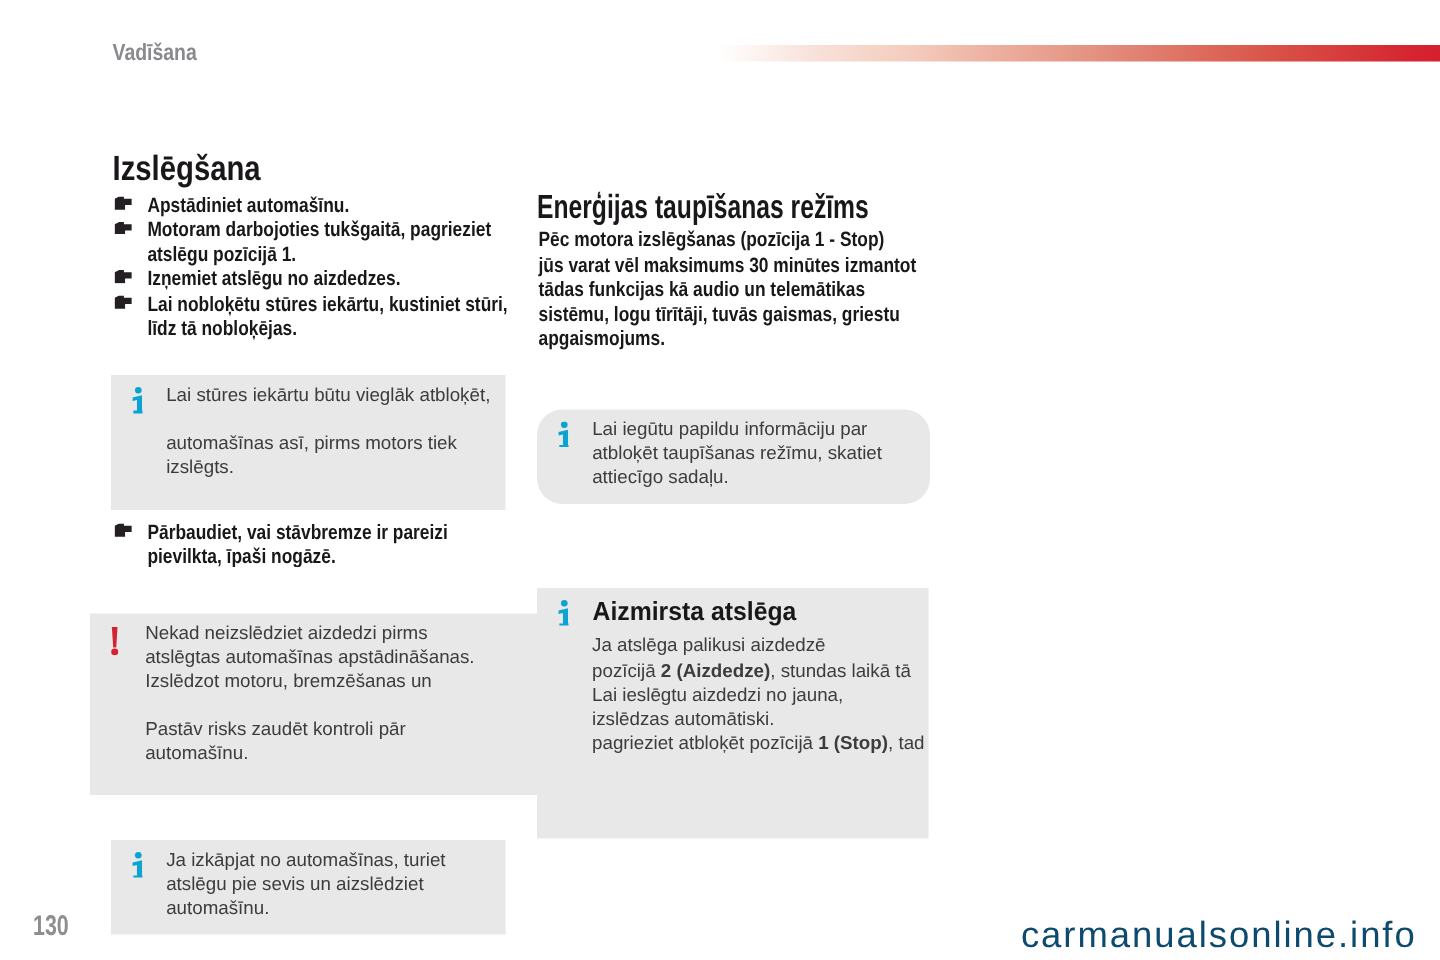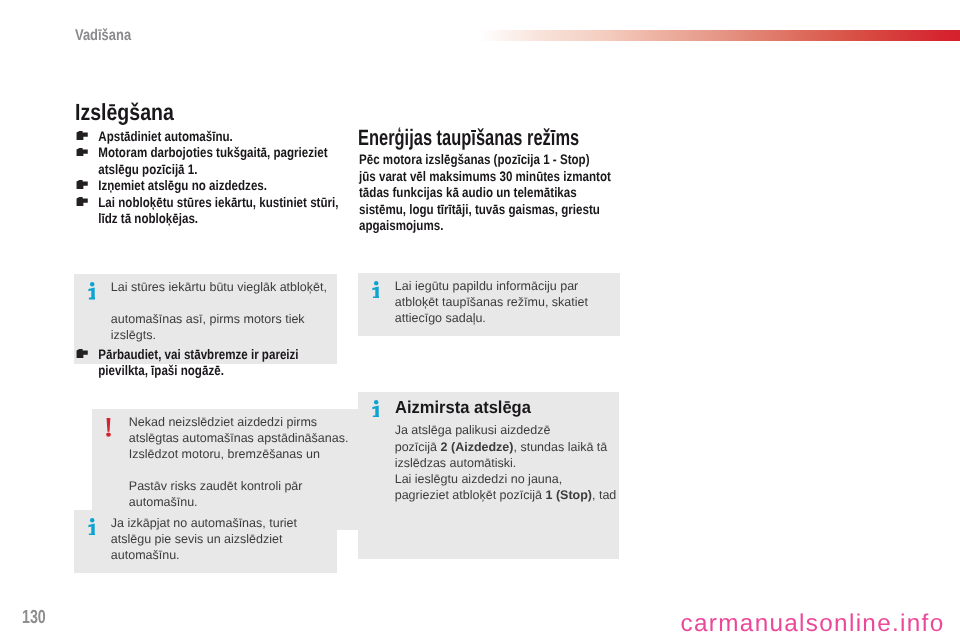--- a/index.html
+++ b/index.html
@@ -36,45 +36,45 @@
   .ico svg{display:block;}
   .boxtxt{position:absolute;font-size:12.5px;color:#3c3c3e;line-height:16px;}
   .boxtxt h3{margin:0;font-size:17.4px;font-weight:bold;color:#1a171b;line-height:19.5px;
       white-space:nowrap;transform-origin:left top;}
   .boxtxt p{margin:0;white-space:nowrap;line-height:16.2px;}
 
   .pagenum{position:absolute;left:21.9px;top:607.5px;font-size:19px;line-height:19px;
       font-weight:bold;color:#8e8e8e;
       transform:scaleX(0.75);transform-origin:left top;}
   .watermark{position:absolute;left:680.6px;top:610.5px;font-size:24.3px;line-height:26px;
-      letter-spacing:1.31px;color:#ec4899;white-space:nowrap;}
+      letter-spacing:1.31px;color:#0c4a6e;white-space:nowrap;}
 
   
   #h-left{position:absolute;left:74.9px;top:100.3px;font-size:23.36px;line-height:24px;
       transform:scaleX(0.836);}
   #h-right{position:absolute;left:357.9px;top:126.7px;font-size:22.3px;line-height:22px;
       transform:scaleX(0.7375);}
 
   #steps1{position:absolute;left:75.5px;top:129px;transform:scaleX(0.84);}
   #steps2{position:absolute;left:75.5px;top:346.7px;transform:scaleX(0.84);}
   #rbody{position:absolute;left:358.8px;top:152px;transform:scaleX(0.84);}
 
-  #box-l1{left:74px;top:250px;width:263px;height:89.5px;margin-top:24px;}
+  #box-l1{left:74px;top:250px;width:263px;height:89.5px;}
   #box-l1 .ico{left:13.9px;top:8.1px;}
   #box-l1 .boxtxt{left:36.8px;top:5.3px;}
 
-  #box-l2{left:92px;top:409px;width:299px;height:120.5px;}
+  #box-l2{left:60px;top:409px;width:299px;height:120.5px;}
   #box-l2 .ico{left:13.85px;top:8.8px;}
   #box-l2 .boxtxt{left:36.8px;top:5.3px;}
 
-  #box-l3{left:74px;top:510px;width:263px;height:63px;}
+  #box-l3{left:74px;top:560px;width:263px;height:63px;}
   #box-l3 .ico{left:13.9px;top:7.6px;}
   #box-l3 .boxtxt{left:36.8px;top:5.3px;}
 
-  #box-r1{left:358px;top:272.8px;width:261.5px;height:63.2px;}
+  #box-r1{left:358px;top:272.8px;width:261.5px;height:63.2px;border-radius:17px;}
   #box-r1 .ico{left:13.9px;top:7.9px;}
   #box-r1 .boxtxt{left:36.8px;top:5.1px;}
 
   #box-r2{left:357.9px;top:358.7px;width:260.8px;height:167px;margin-top:33px;}
   #box-r2 .ico{left:13.8px;top:8.2px;}
   #box-r2 .boxtxt{left:36.8px;top:6px;}
   #box-r2 h3{margin:0 0 5.3px 0;transform:scaleX(0.95);}
 </style>
 </head>
 <body>
@@ -165,22 +165,22 @@
         <svg width="7.4" height="17.6" viewBox="0 0 7.4 17.6" preserveAspectRatio="none">
           <circle cx="4.2" cy="2.2" r="2.2" fill="#0ba3d2"></circle>
           <path d="M0.4 7.0 L6.7 5.5 L6.7 15.6 L7.4 15.6 L7.4 17.6 L0.9 17.6 L0.9 15.6 L3.3 15.6 L3.3 8.6 L0.4 9.3 Z" fill="#0ba3d2"></path>
         </svg>
       </span>
     <div class="boxtxt">
       <h3>Aizmirsta atslēga</h3>
       <div id="r2rich">
           <p><span>Ja atslēga palikusi aizdedzē</span></p>
           <p><span>pozīcijā </span><b>2 (Aizdedze)</b><span>, stundas laikā tā</span></p>
+          <p><span>Lai ieslēgtu aizdedzi no jauna,</span></p>
           <p><span>izslēdzas automātiski.</span></p>
-          <p><span>Lai ieslēgtu aizdedzi no jauna,</span></p>
           <p><span>pagrieziet atbloķēt pozīcijā </span><b>1 (Stop)</b><span>, tad</span></p>
         </div>
     </div>
   </div>
 
   <div class="pagenum">130</div>
   <div class="watermark">carmanualsonline.info</div>
 </div>
 
 </body></html>

